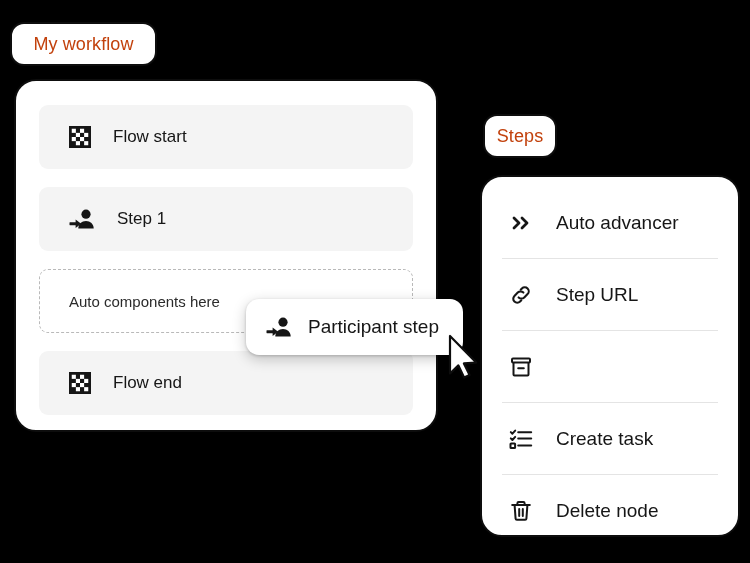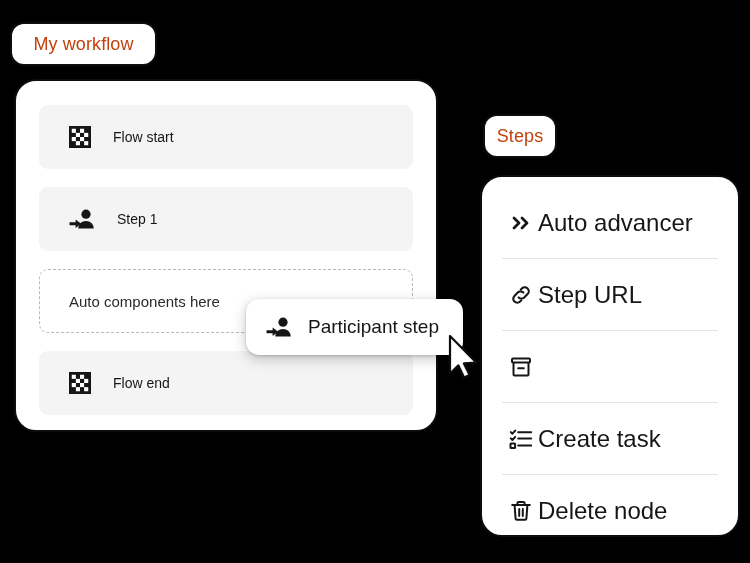--- a/index.html
+++ b/index.html
@@ -74,21 +74,21 @@
     height: 64px;
     border-radius: 9px;
     background: #f4f4f4;
     display: flex;
     align-items: center;
     padding-left: 30px;
     box-sizing: border-box;
     margin-bottom: 18px;
   }
   .node-row .label {
-    font-size: 14px;
+    font-size: 17px;
     color: #161616;
     margin-left: 22px;
     white-space: nowrap;
   }
   .dropzone {
     height: 64px;
     border-radius: 9px;
     border: 1px dashed #b9b9b9;
     background: #ffffff;
     display: flex;
@@ -121,23 +121,23 @@
     box-sizing: border-box;
   }
   .menu-item {
     display: flex;
     align-items: center;
     height: 71px;
     padding-left: 8px;
     box-sizing: border-box;
   }
   .menu-item .m-label {
-    font-size: 24px;
+    font-size: 19px;
     color: #161616;
-    margin-left: 4px;
+    margin-left: 22px;
     white-space: nowrap;
   }
   .menu-sep {
     height: 1px;
     background: #e4e4e4;
     margin: 0 2px;
   }
   .m-ico { width: 26px; height: 26px; display:inline-flex; align-items:center; justify-content:center; }
 
   

